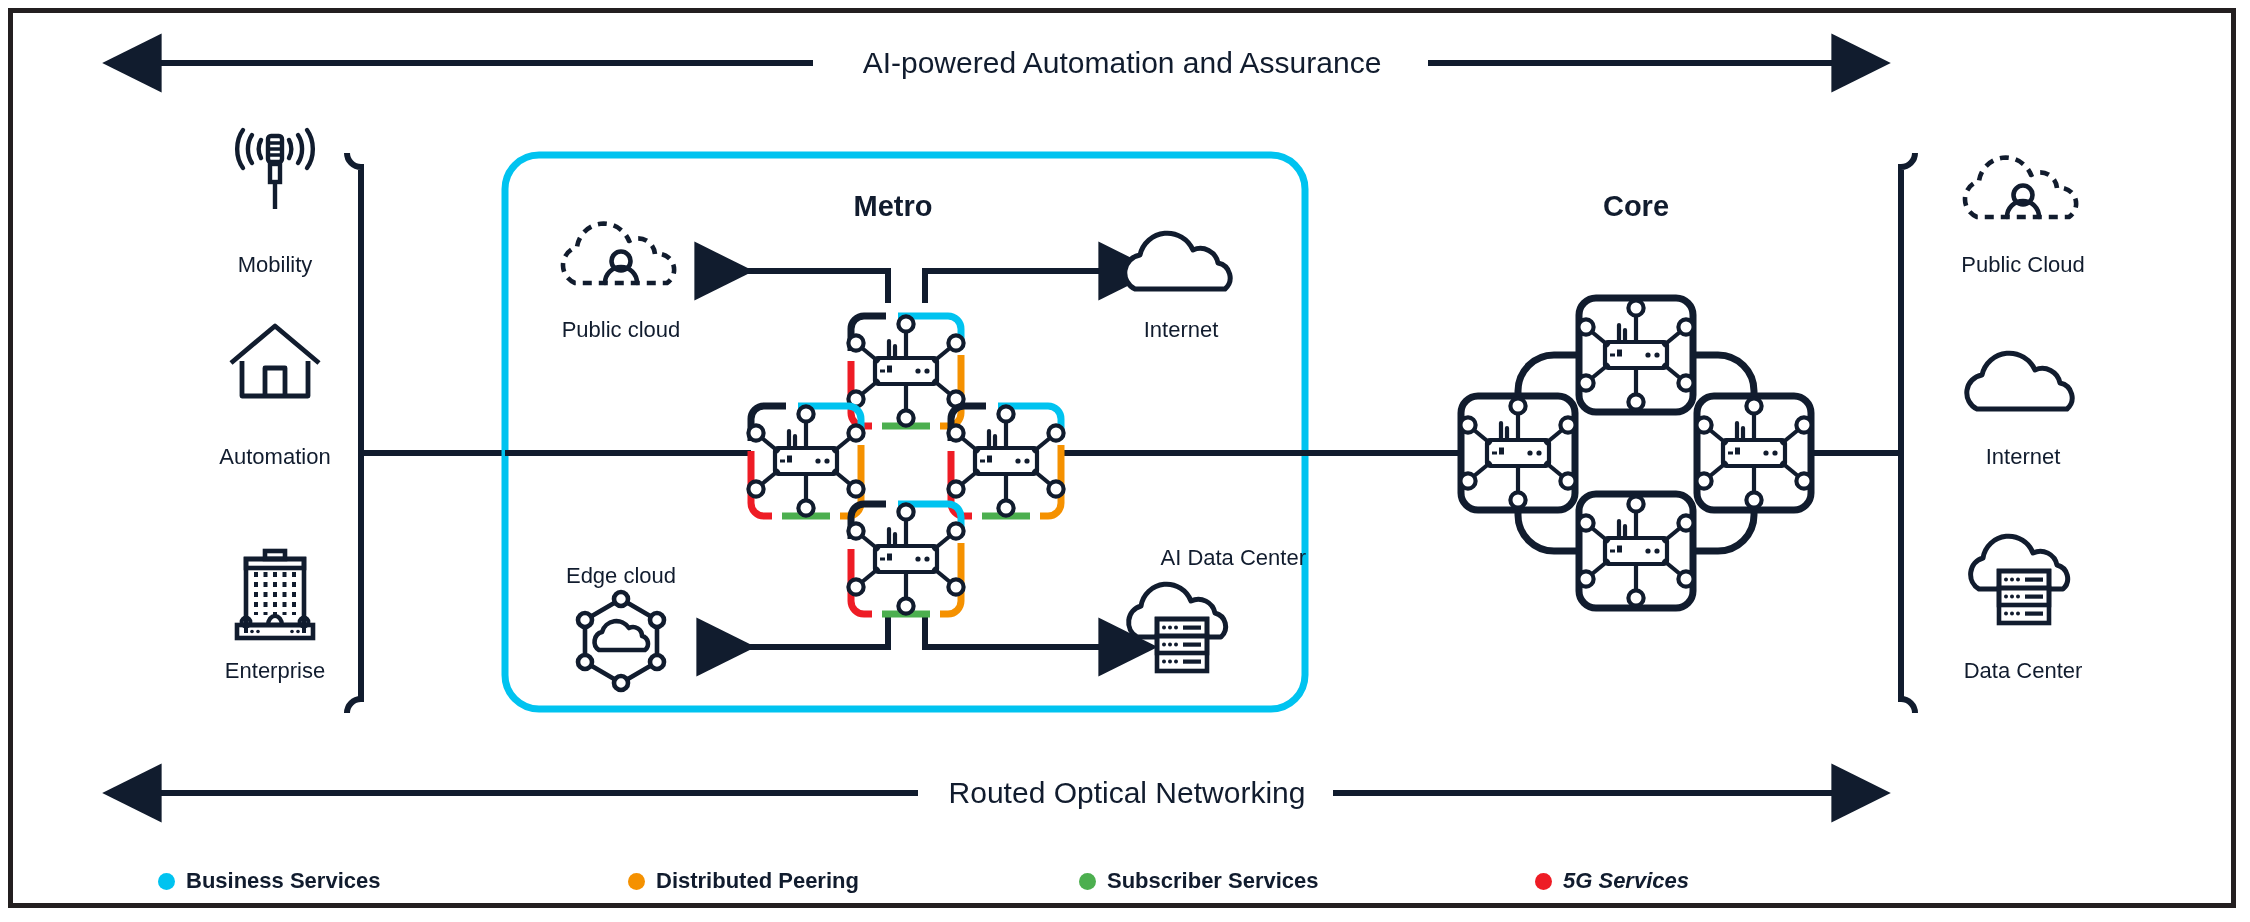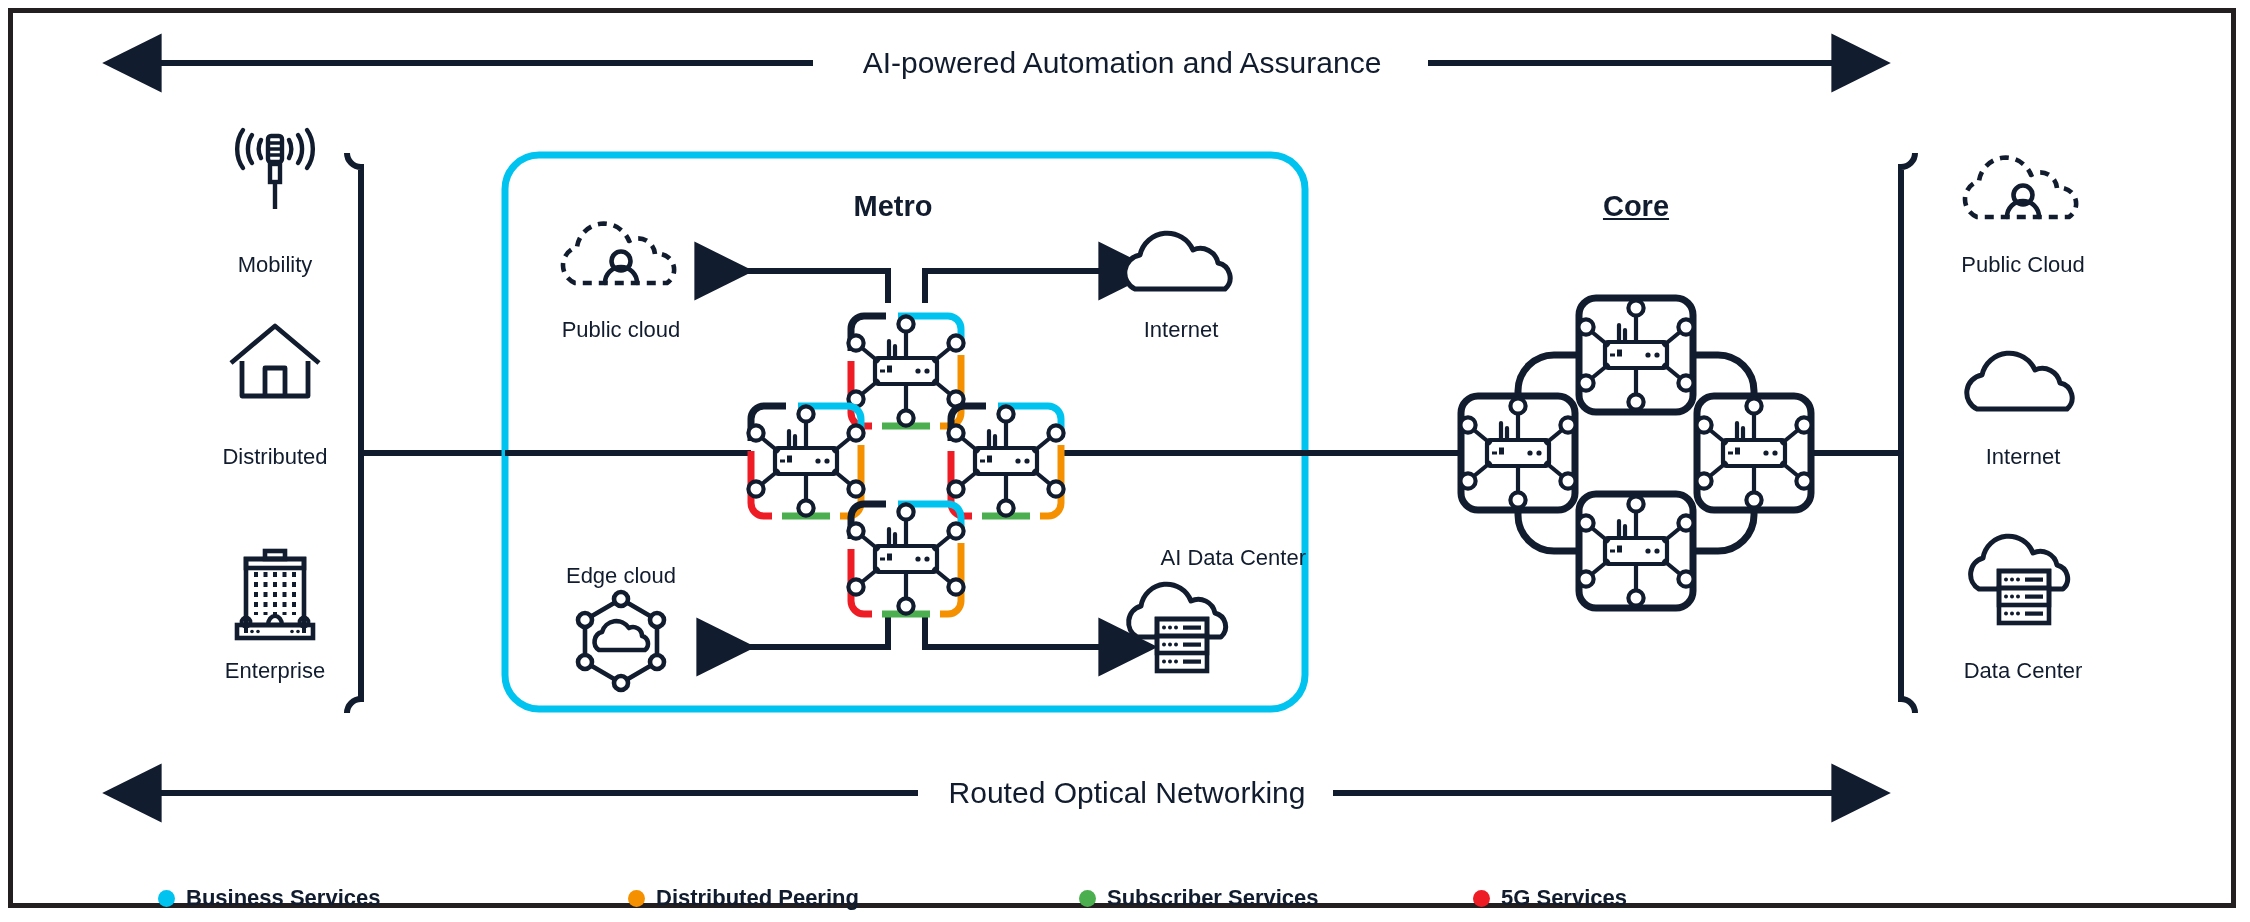--- a/index.html
+++ b/index.html
@@ -25,21 +25,21 @@
     white-space:nowrap;
     text-align:center;
     line-height:1.1;
   }
   .lbl-node{font-size:22px;font-weight:400;}
   .lbl-section{font-size:29px;font-weight:700;}
   .lbl-band{font-size:30px;font-weight:400;}
   .lbl-legend{font-size:22px;font-weight:700;}
 
   .legend-row{
-    position:absolute;left:0;top:848px;width:1810px;height:40px;margin-top:17px;
+    position:absolute;left:0;top:848px;width:1810px;height:40px;
   }
   .legend-item{
     position:absolute;top:0;display:flex;align-items:center;gap:11px;
     height:40px;
   }
   .legend-dot{
     width:17px;height:17px;border-radius:50%;display:block;flex:none;
   }
 </style>
 </head>
@@ -289,24 +289,24 @@
           <use href="#iconCloudRack" x="2010" y="570"></use>
         </g>
     </svg>
 
     <div class="lbl lbl-band" style="left:809px;top:33px;width:600px;">AI-powered Automation and Assurance</div>
 
     <div class="lbl lbl-band" style="left:914px;top:763px;width:400px;">Routed Optical Networking</div>
 
     <div class="lbl lbl-section" style="left:780px;top:178px;width:200px;">Metro</div>
 
-    <div class="lbl lbl-section" style="left:1523px;top:178px;width:200px;text-decoration:underline;">Core</div>
+    <div class="lbl lbl-section" style="left:1523px;top:178px;width:200px;">Core</div>
 
     <div class="lbl lbl-node" style="left:142px;top:240px;width:240px;">Mobility</div>
-    <div class="lbl lbl-node" style="left:142px;top:432px;width:240px;">Distributed</div>
+    <div class="lbl lbl-node" style="left:142px;top:432px;width:240px;">Automation</div>
     <div class="lbl lbl-node" style="left:142px;top:646px;width:240px;">Enterprise</div>
 
     <div class="lbl lbl-node" style="left:488px;top:305px;width:240px;">Public cloud</div>
     <div class="lbl lbl-node" style="left:1048px;top:305px;width:240px;">Internet</div>
     <div class="lbl lbl-node" style="left:488px;top:551px;width:240px;">Edge cloud</div>
     <div class="lbl lbl-node" style="left:1043px;top:533px;width:250px;text-align:right;">AI Data Center</div>
 
     <div class="lbl lbl-node" style="left:1890px;top:240px;width:240px;">Public Cloud</div>
     <div class="lbl lbl-node" style="left:1890px;top:432px;width:240px;">Internet</div>
     <div class="lbl lbl-node" style="left:1890px;top:646px;width:240px;">Data Center</div>
@@ -317,20 +317,20 @@
         <span class="lbl-legend">Business Services</span>
       </div>
       <div class="legend-item" style="left:615px;">
         <span class="legend-dot" style="background:#f59100;"></span>
         <span class="lbl-legend">Distributed Peering</span>
       </div>
       <div class="legend-item" style="left:1066px;text-align:center;">
         <span class="legend-dot" style="background:#4caf4f;"></span>
         <span class="lbl-legend">Subscriber Services</span>
       </div>
-      <div class="legend-item" style="left:1460px;">
+      <div class="legend-item" style="left:1522px;font-style:italic;">
         <span class="legend-dot" style="background:#ee1c25;"></span>
         <span class="lbl-legend">5G Services</span>
       </div>
     </div>
 
   </div>
 </div>
 
 </body></html>

